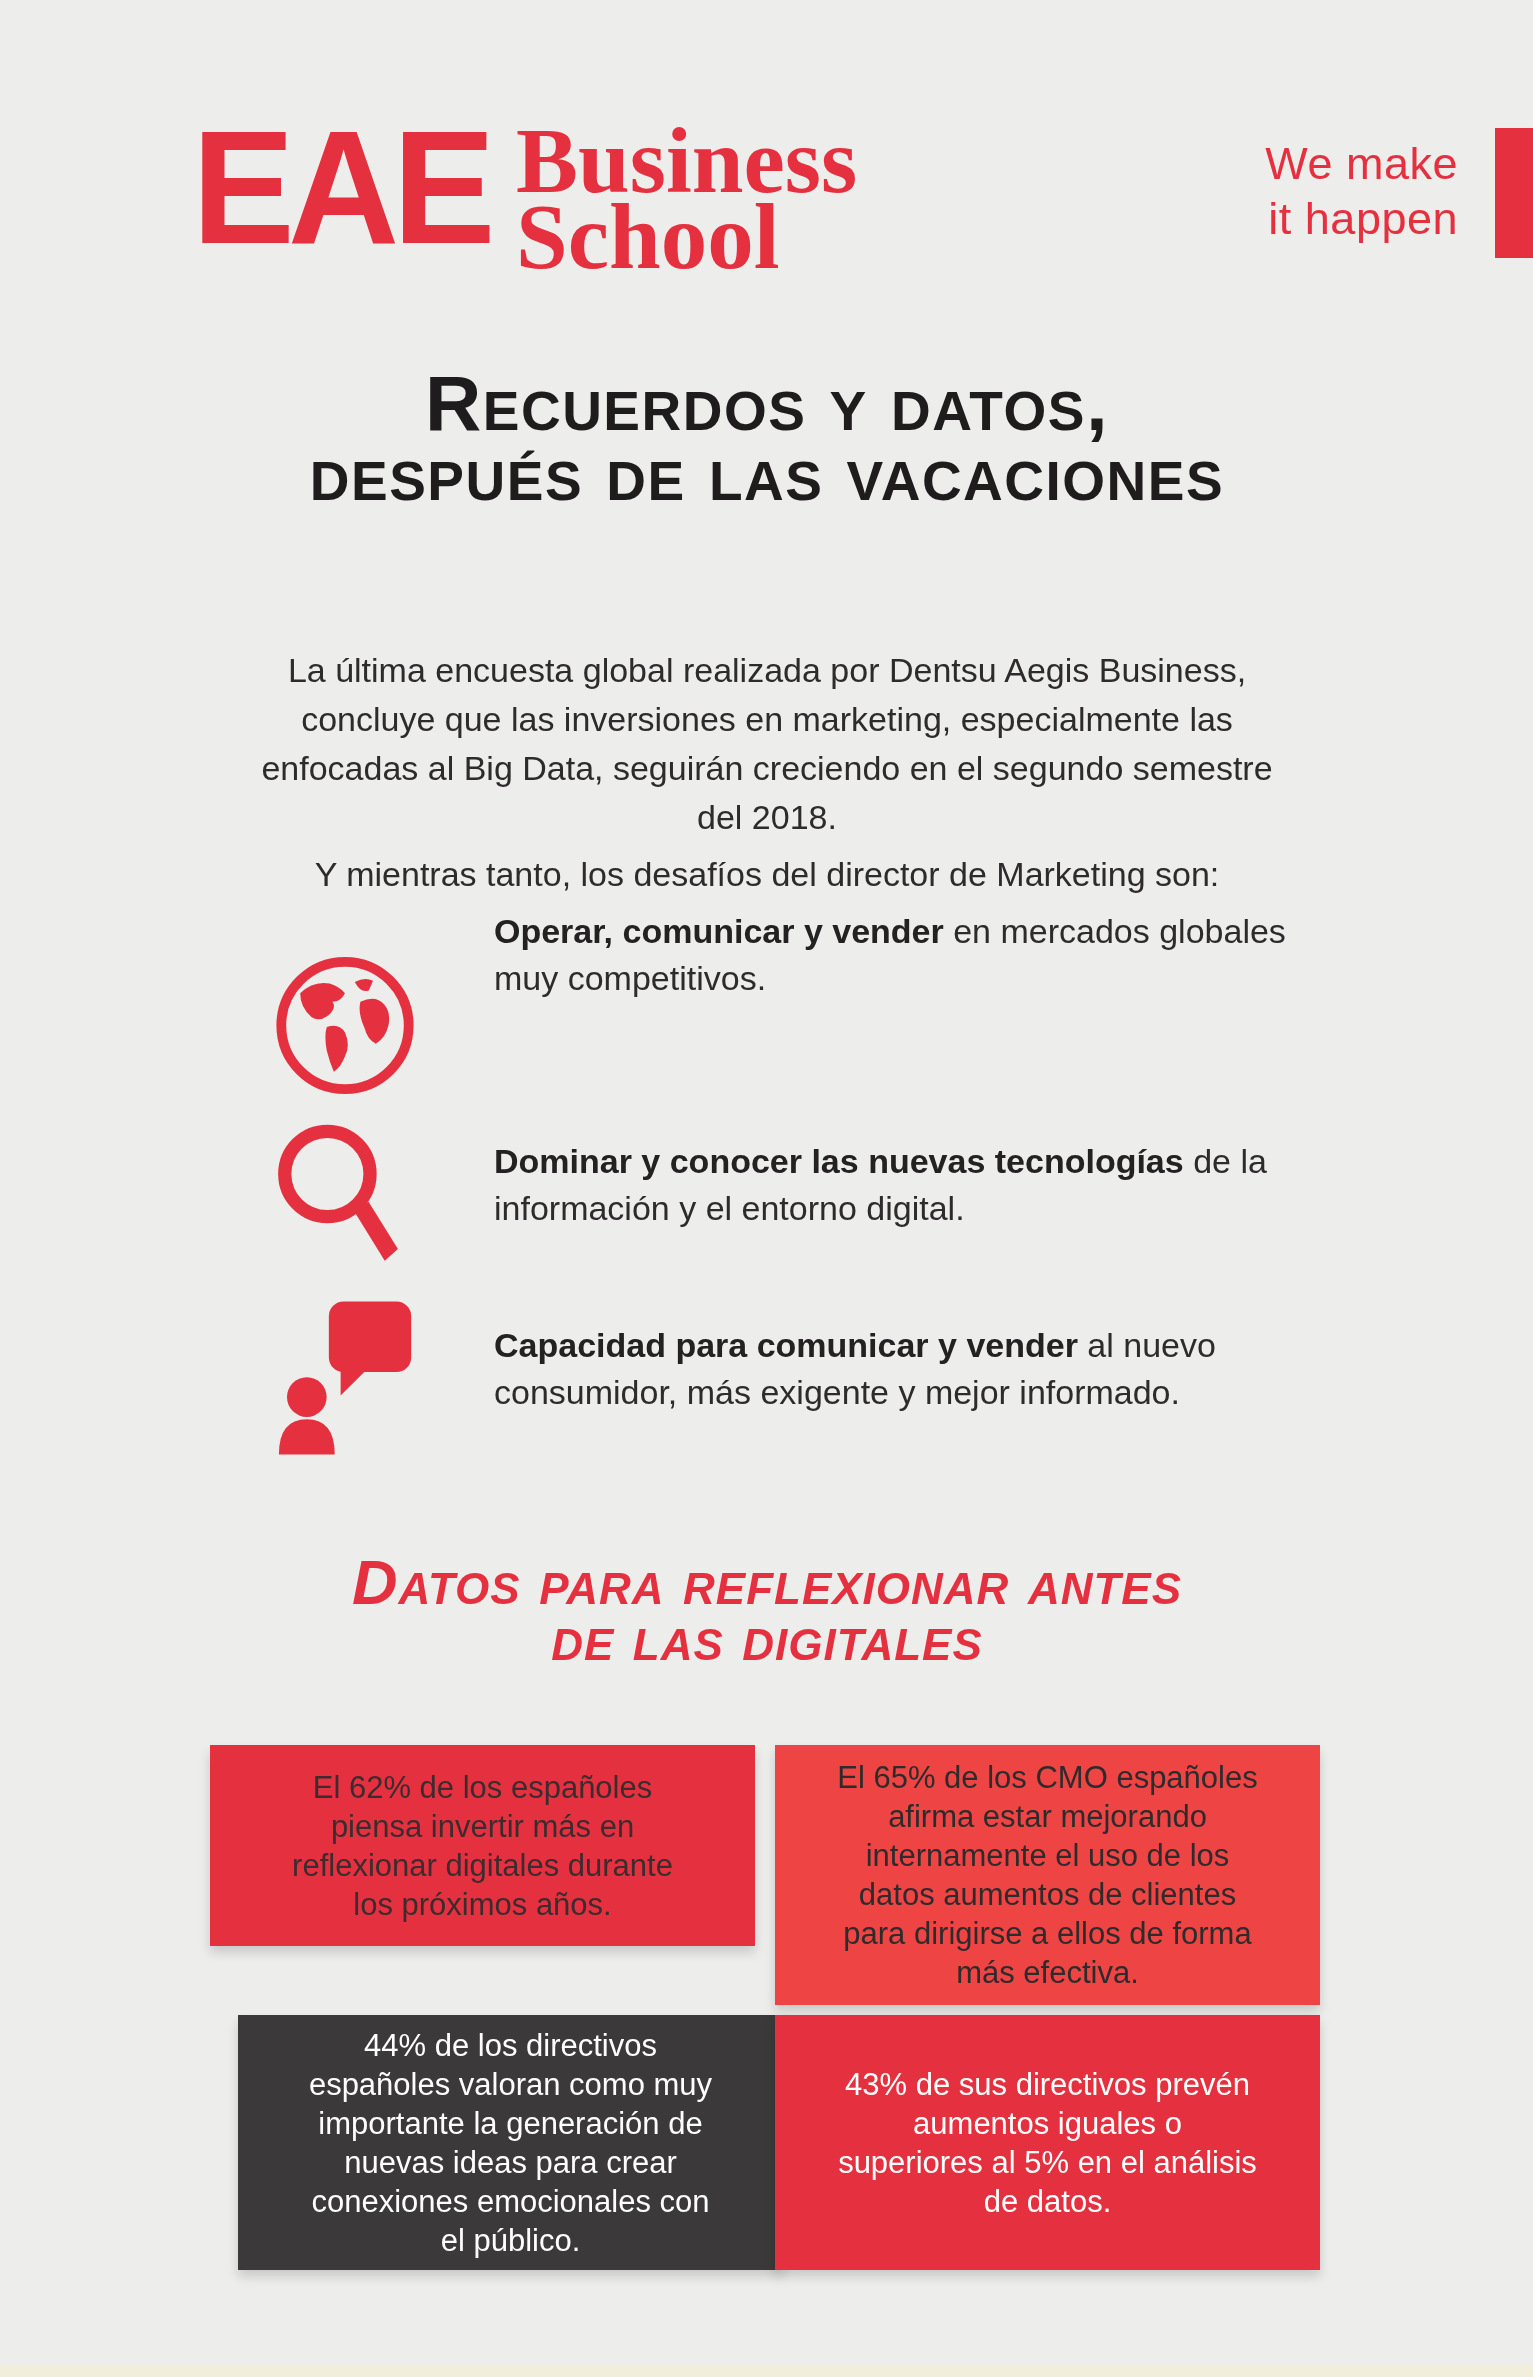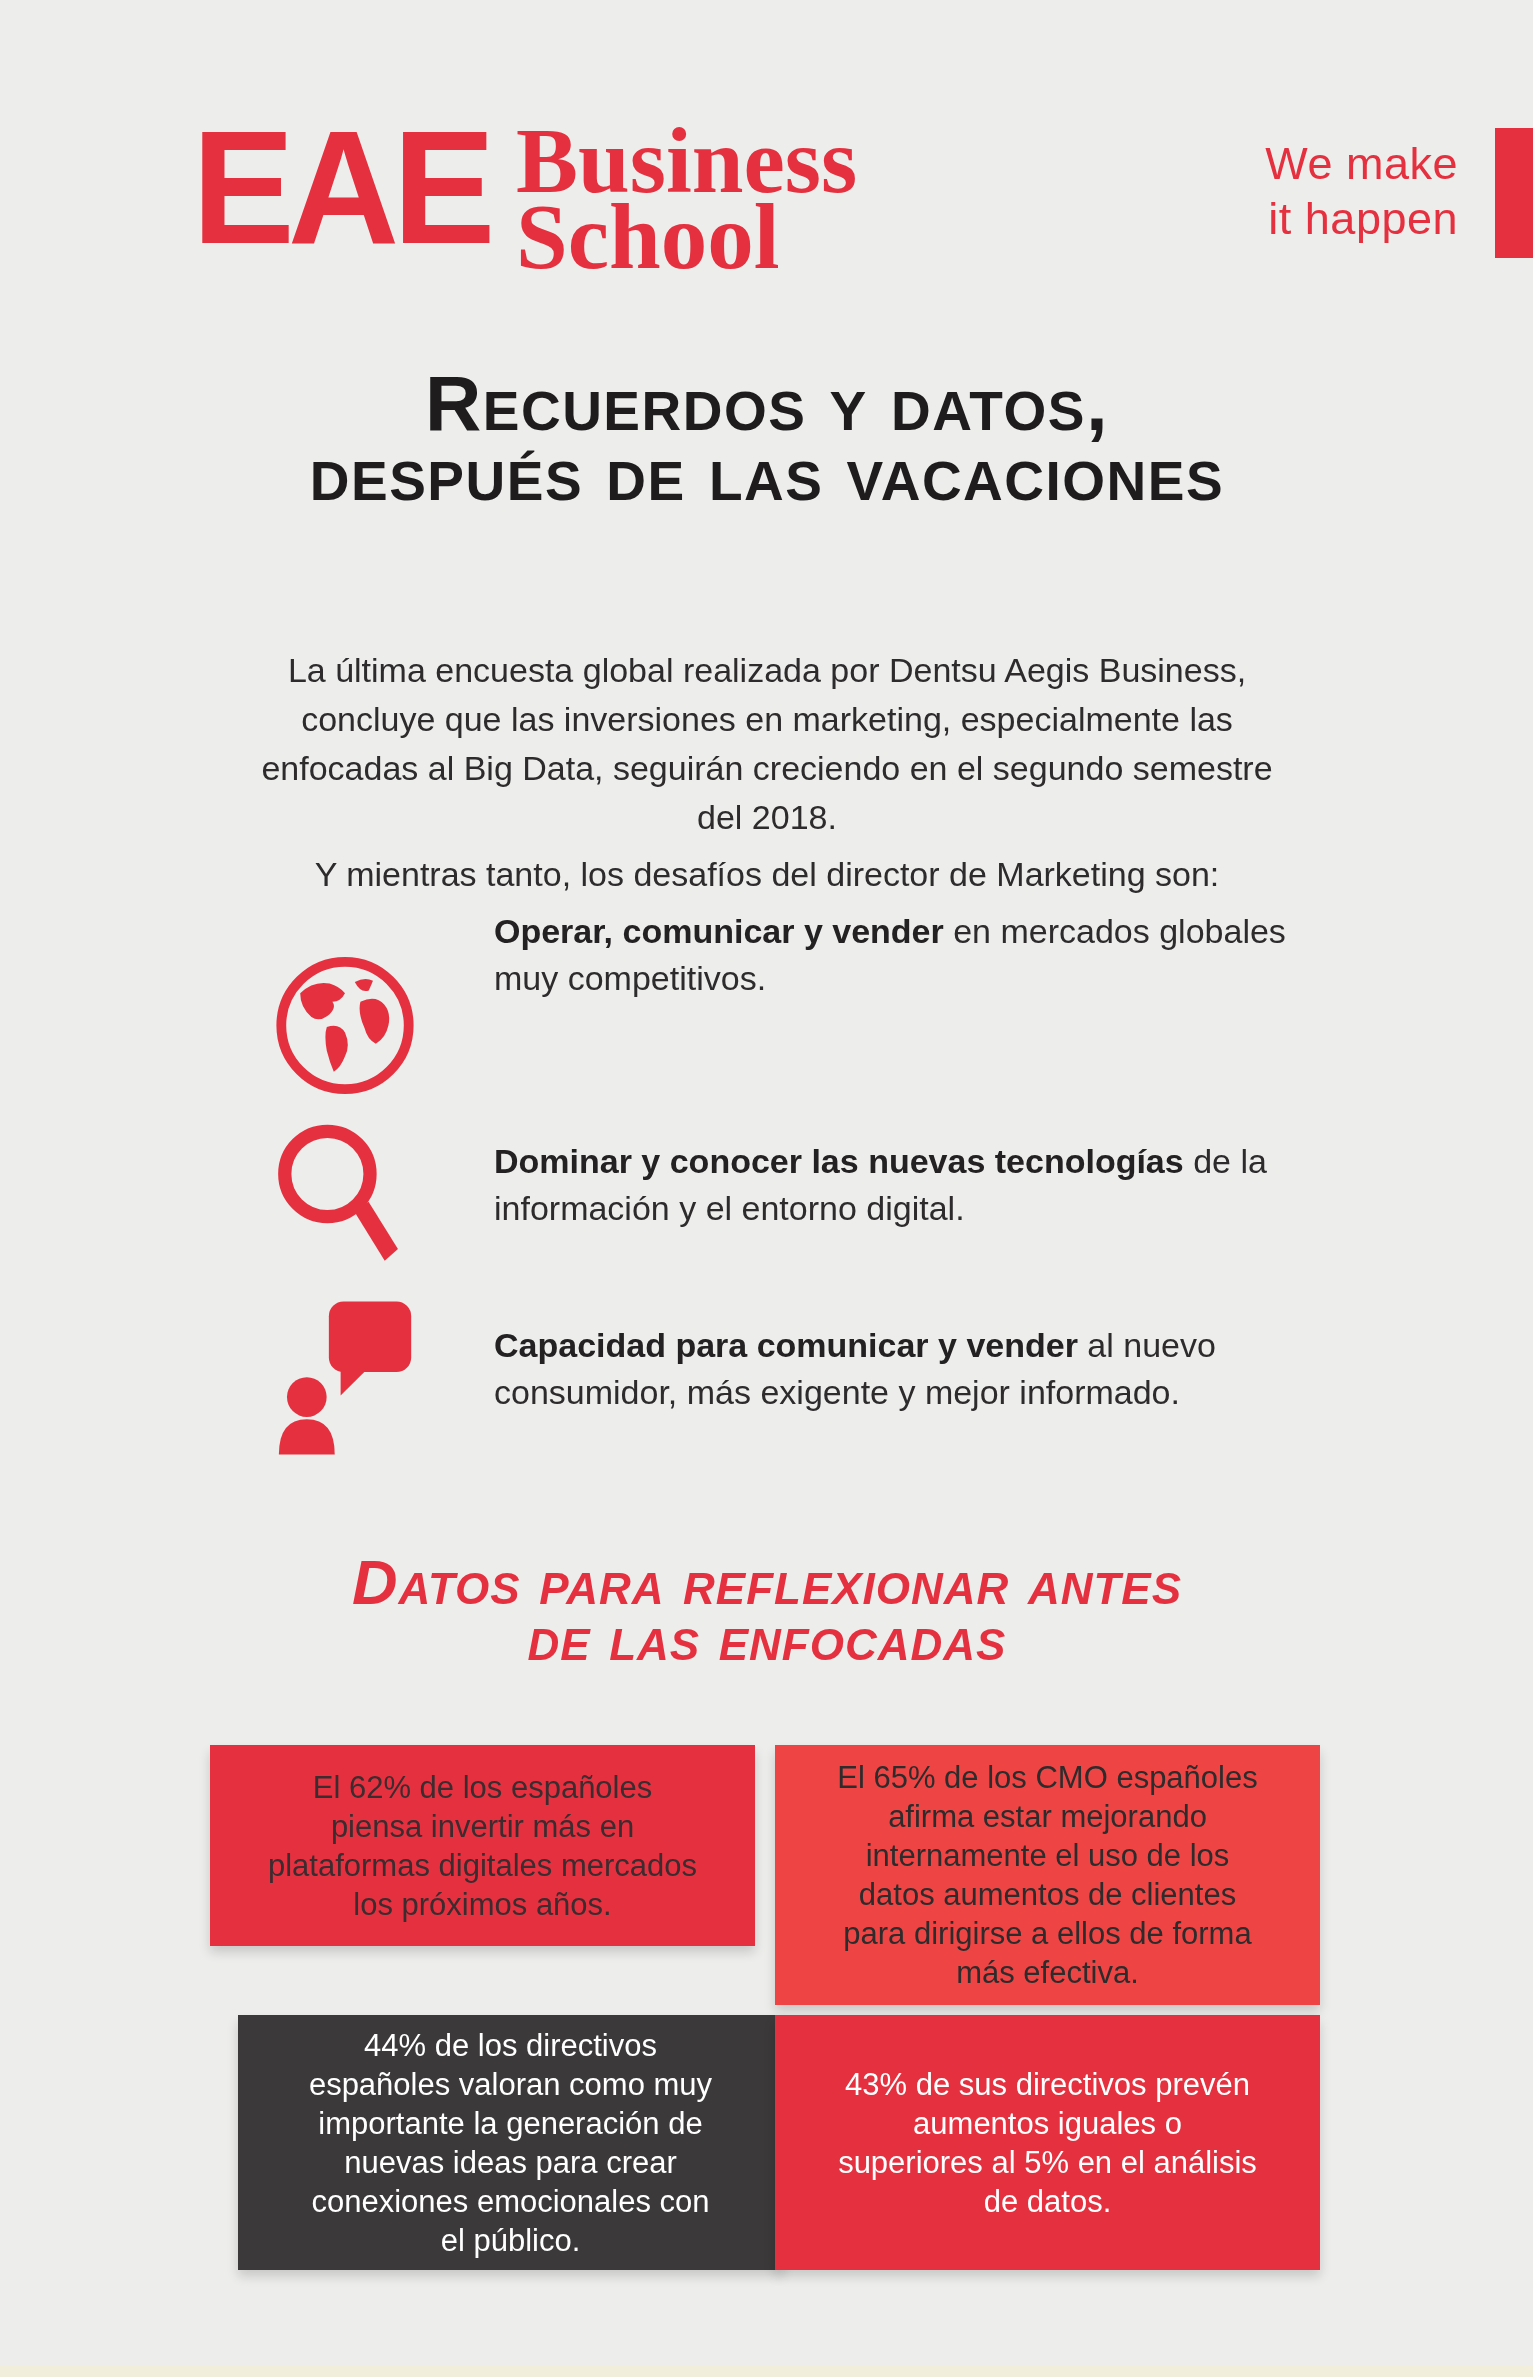--- a/index.html
+++ b/index.html
@@ -108,27 +108,27 @@
     <circle cx="23" cy="67" r="13.5" fill="#E5313F"></circle>
     <path fill="#E5313F" d="M4,106 q0,-24 19,-24 q19,0 19,24 z"></path>
   </svg>
   <div class="ch-text t3">
     <div><span class="b">Capacidad para comunicar y vender</span><span> al nuevo</span></div>
     <div>consumidor, más exigente y mejor informado.</div>
   </div>
 
   <div class="section-heading">
     <div>Datos para reflexionar antes</div>
-    <div>de las enfocadas</div>
+    <div>de las digitales</div>
   </div>
 
   <div class="stat stat-tl">
     <div>El 62% de los españoles</div>
     <div>piensa invertir más en</div>
-    <div>plataformas digitales mercados</div>
+    <div>reflexionar digitales durante</div>
     <div>los próximos años.</div>
   </div>
 
   <div class="stat stat-tr">
     <div>El 65% de los CMO españoles</div>
     <div>afirma estar mejorando</div>
     <div>internamente el uso de los</div>
     <div>datos aumentos de clientes</div>
     <div>para dirigirse a ellos de forma</div>
     <div>más efectiva.</div>

